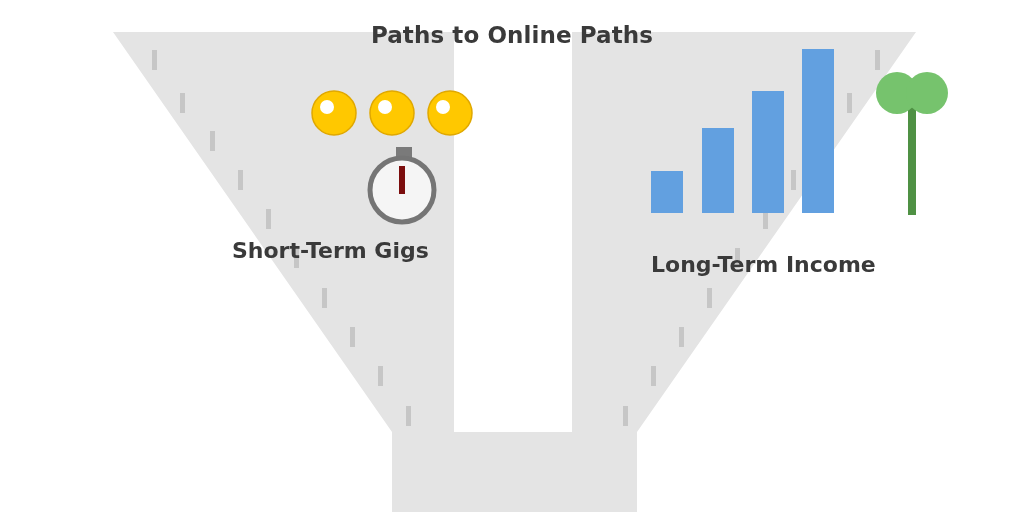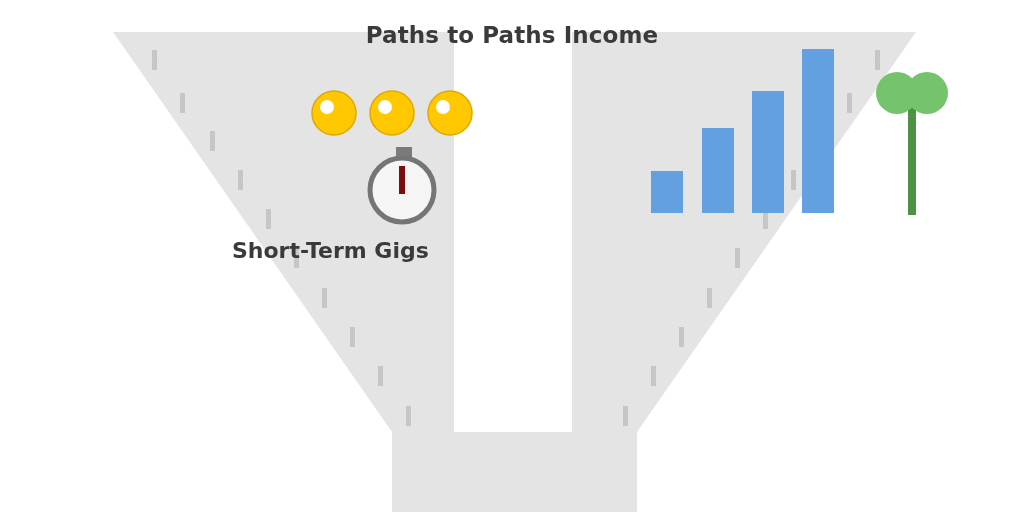--- a/index.html
+++ b/index.html
@@ -100,16 +100,17 @@
         <rect x="752" y="91" width="32" height="122" fill="#62a0e0"></rect>
         <rect x="802" y="49" width="32" height="164" fill="#62a0e0"></rect>
       </g>
     <g id="plant-group">
         <rect x="908" y="96" width="8" height="119" fill="#4f9144"></rect>
         <circle cx="897" cy="93" r="21" fill="#76c36d"></circle>
         <circle cx="927" cy="93" r="21" fill="#76c36d"></circle>
       </g>
   </svg>
 
-  <div class="overlay-text" id="page-title">Paths to Paths Income</div>
+  <div class="overlay-text" id="page-title">Paths to Online Paths</div>
   <div class="overlay-text" id="label-left">Short-Term Gigs</div>
+  <div class="overlay-text" id="label-right">Long-Term Income</div>
 
 </div>
 
 </body></html>

